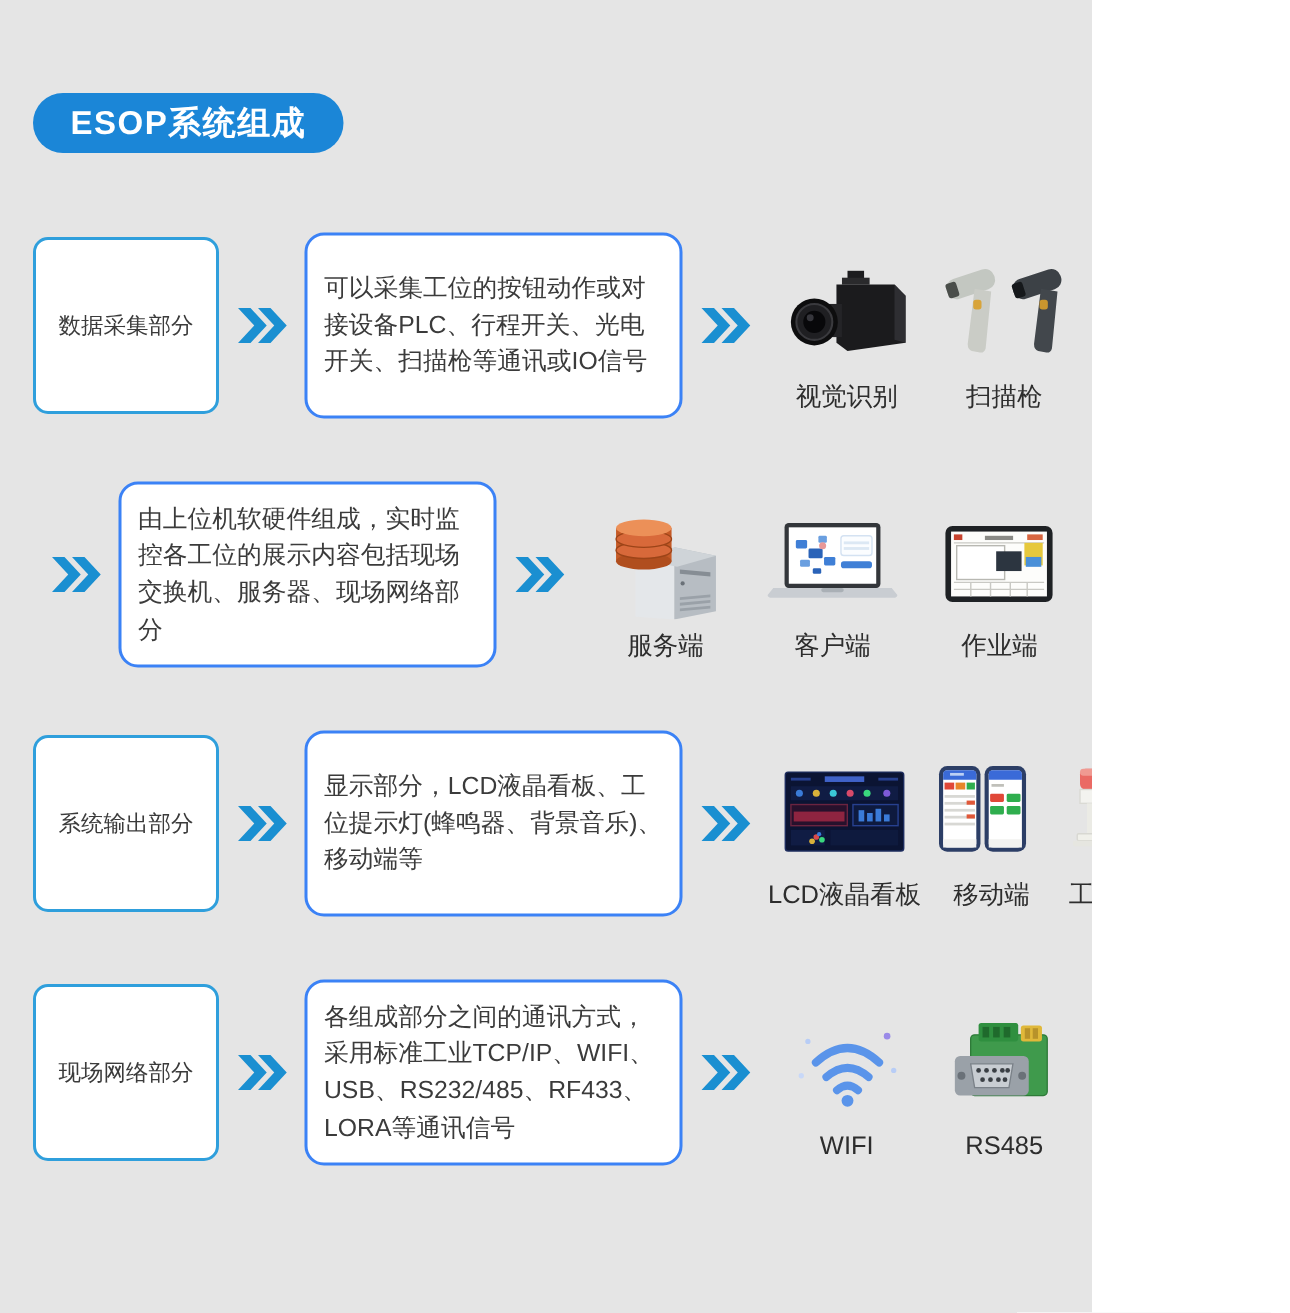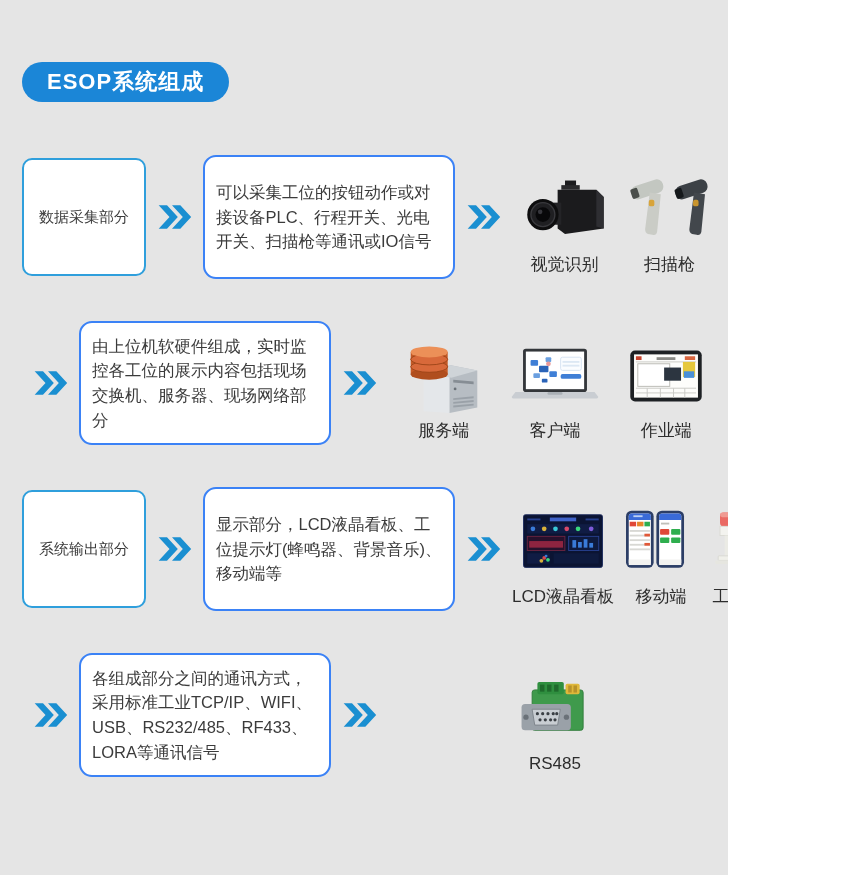--- a/index.html
+++ b/index.html
@@ -325,20 +325,21 @@
               </g>
             </svg>
           </div>
           <div class="ilabel">工位提示灯</div>
         </div>
 
       </div>
     </div>
 
     <div class="row">
+      <div class="label-box">现场网络部分</div>
       <div class="chev">
         <svg viewBox="0 0 42 30" width="35" height="26">
             <g fill="#1a8fd1">
           <path d="M2 1 h10 l13 14 -13 14 h-10 l13 -14 Z"></path>
           <path d="M18 1 h10 l13 14 -13 14 h-10 l13 -14 Z"></path>
         </g>
           </svg>
       </div>
       <div class="desc-box">
           <span>各组成部分之间的通讯方式，采用标准工业TCP/IP、WIFI、USB、RS232/485、RF433、LORA等通讯信号</span>
@@ -347,20 +348,37 @@
         <svg viewBox="0 0 42 30" width="35" height="26">
             <g fill="#1a8fd1">
           <path d="M2 1 h10 l13 14 -13 14 h-10 l13 -14 Z"></path>
           <path d="M18 1 h10 l13 14 -13 14 h-10 l13 -14 Z"></path>
         </g>
           </svg>
       </div>
       <div class="items">
 
 
+        <div class="item">
+          <div class="icon">
+            <svg viewBox="0 0 100 70" width="88" height="62">
+              <g fill="none" stroke="#5a94ea" stroke-width="6" stroke-linecap="round">
+                <path d="M26 32 Q50 10 74 32"></path>
+                <path d="M34 43 Q50 29 66 43"></path>
+                <path d="M42 53 Q50 46 58 53"></path>
+              </g>
+              <circle cx="50" cy="61" r="4.5" fill="#5a94ea"></circle>
+              <circle cx="20" cy="16" r="2" fill="#b8cdf6"></circle>
+              <circle cx="80" cy="12" r="2.5" fill="#9a8ae8"></circle>
+              <circle cx="15" cy="42" r="2" fill="#c8d8f8"></circle>
+              <circle cx="85" cy="38" r="2" fill="#b8cdf6"></circle>
+            </svg>
+          </div>
+          <div class="ilabel">WIFI</div>
+        </div>
 
         <div class="item">
           <div class="icon">
             <svg viewBox="0 0 100 72" width="88" height="64">
               <rect x="24" y="12" width="58" height="46" rx="3" fill="#3f9a4c" stroke="#2e7a38"></rect>
               <rect x="30" y="3" width="30" height="14" rx="2" fill="#2f8f3f"></rect>
               <g fill="#1f6a2c">
                 <rect x="33" y="6" width="5" height="8"></rect>
                 <rect x="41" y="6" width="5" height="8"></rect>
                 <rect x="49" y="6" width="5" height="8"></rect>

